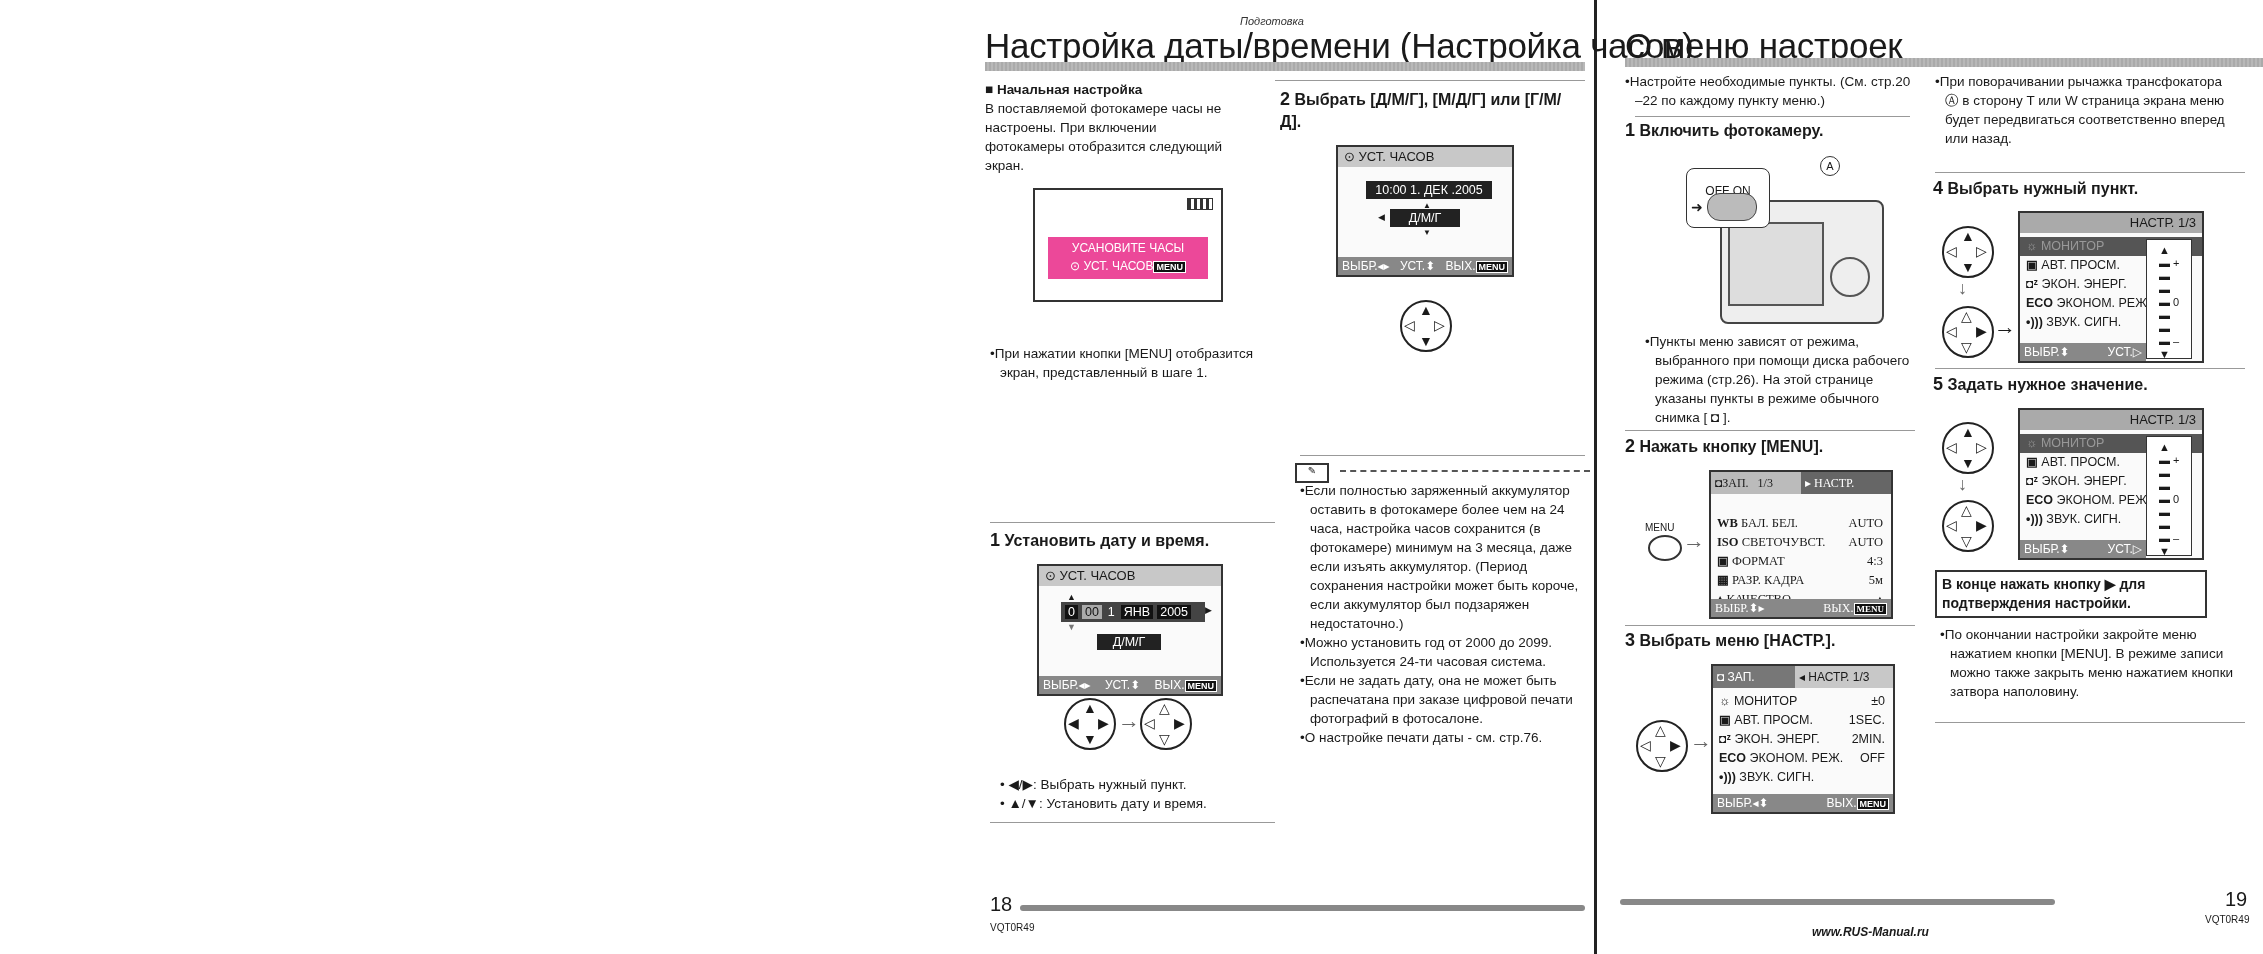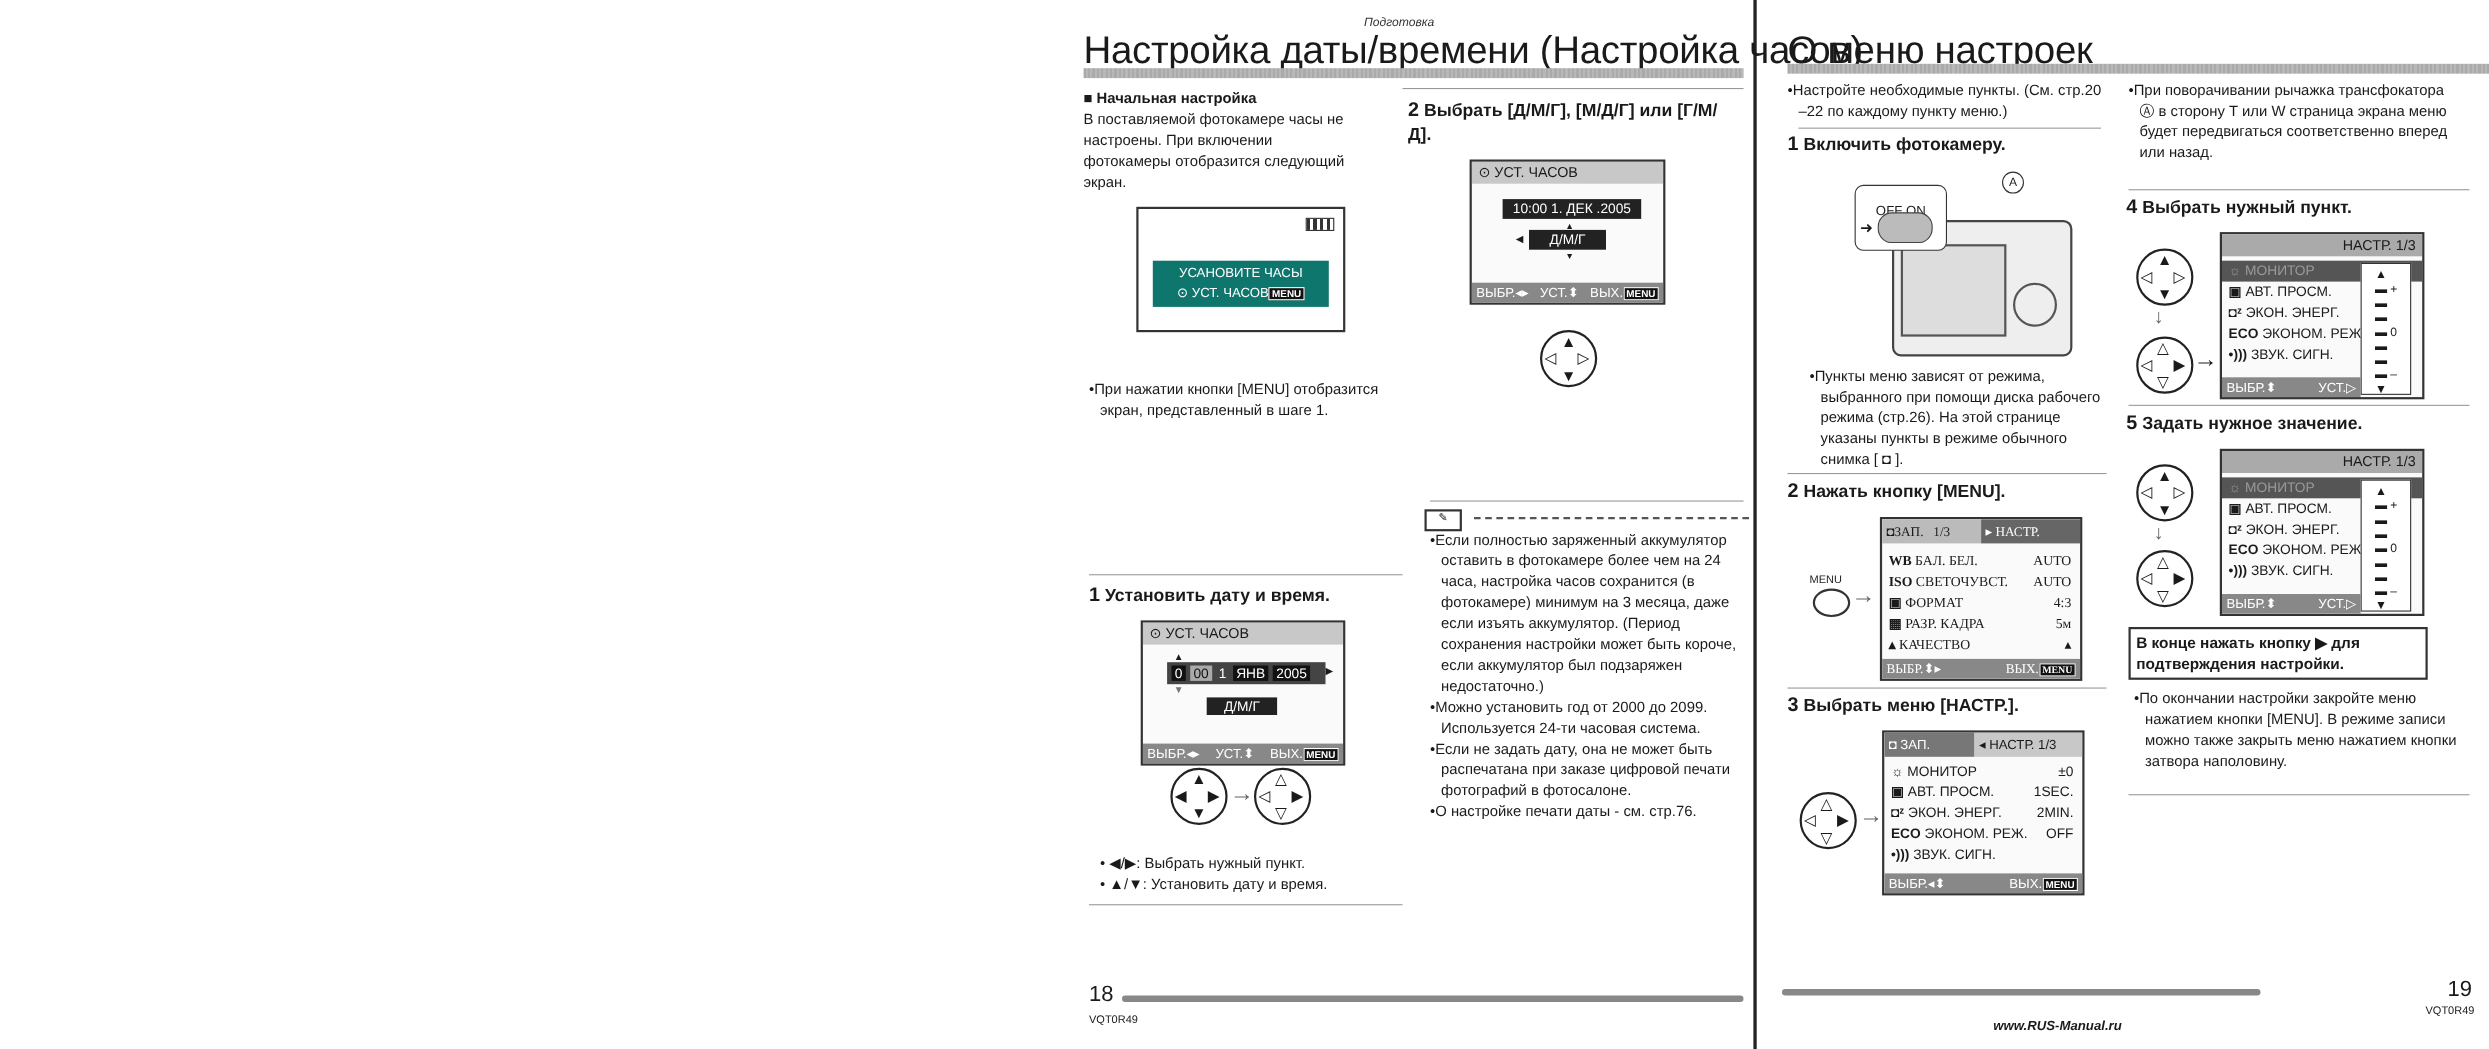--- a/index.html
+++ b/index.html
@@ -43,21 +43,21 @@
 <div class="abs body-txt" style="left:985px;top:80px;width:290px;">
   <p style="font-weight:bold;">■ Начальная настройка</p>
   <p>В поставляемой фотокамере часы не</p>
   <p>настроены. При включении</p>
   <p>фотокамеры отобразится следующий</p>
   <p>экран.</p>
 </div>
 
 <div class="lcd" style="left:1033px;top:188px;width:186px;height:110px;background:#fff;">
   <div class="abs" style="right:8px;top:8px;width:24px;height:10px;border:1px solid #333;background:repeating-linear-gradient(90deg,#333 0 3px,#fff 3px 6px);"></div>
-  <div class="abs" style="left:13px;top:47px;width:160px;height:40px;background:#0f766e;color:#fff;text-align:center;font-size:12px;line-height:18px;padding-top:2px;">
+  <div class="abs" style="left:13px;top:47px;width:160px;height:40px;background:#ec4899;color:#fff;text-align:center;font-size:12px;line-height:18px;padding-top:2px;">
     <div>УСАНОВИТЕ ЧАСЫ</div>
     <div><span>⊙ УСТ. ЧАСОВ</span><span class="menu-tag">MENU</span></div>
   </div>
 </div>
 
 <div class="abs body-txt" style="left:990px;top:344px;width:290px;">
   <p class="bullet">•При нажатии кнопки [MENU] отобразится экран, представленный в шаге 1.</p>
 </div>
 
 <div class="abs rule" style="left:990px;top:522px;width:285px;"></div>
@@ -173,21 +173,21 @@
 
 <div class="abs" style="left:1645px;top:522px;font-size:10px;">MENU</div>
 <div class="abs" style="left:1648px;top:535px;width:30px;height:22px;border:2px solid #333;border-radius:50%;"></div>
 <div class="abs arrow-right" style="left:1683px;top:528px;color:#666;">→</div>
 
 <div class="lcd" style="left:1709px;top:470px;width:180px;height:145px;font-family:Liberation Serif, serif;">
   <div style="display:flex;height:22px;line-height:22px;font-size:12px;">
     <div style="background:#bbb;flex:1;padding-left:4px;">◘<span>ЗАП.</span> <span style="margin-left:6px;">1/3</span></div>
     <div style="background:#666;color:#fff;flex:1;padding-left:4px;">▸ <span>НАСТР.</span></div>
   </div>
-  <div style="padding-top:7px;">
+  <div style="padding-top:20px;">
     <div class="menu-row">
         <span><b>WB</b> <span>БАЛ. БЕЛ.</span></span>
         <span>AUTO</span>
       </div>
     <div class="menu-row">
         <span><b>ISO</b> <span>СВЕТОЧУВСТ.</span></span>
         <span>AUTO</span>
       </div>
     <div class="menu-row">
         <span><b>▣</b> <span>ФОРМАТ</span></span>

